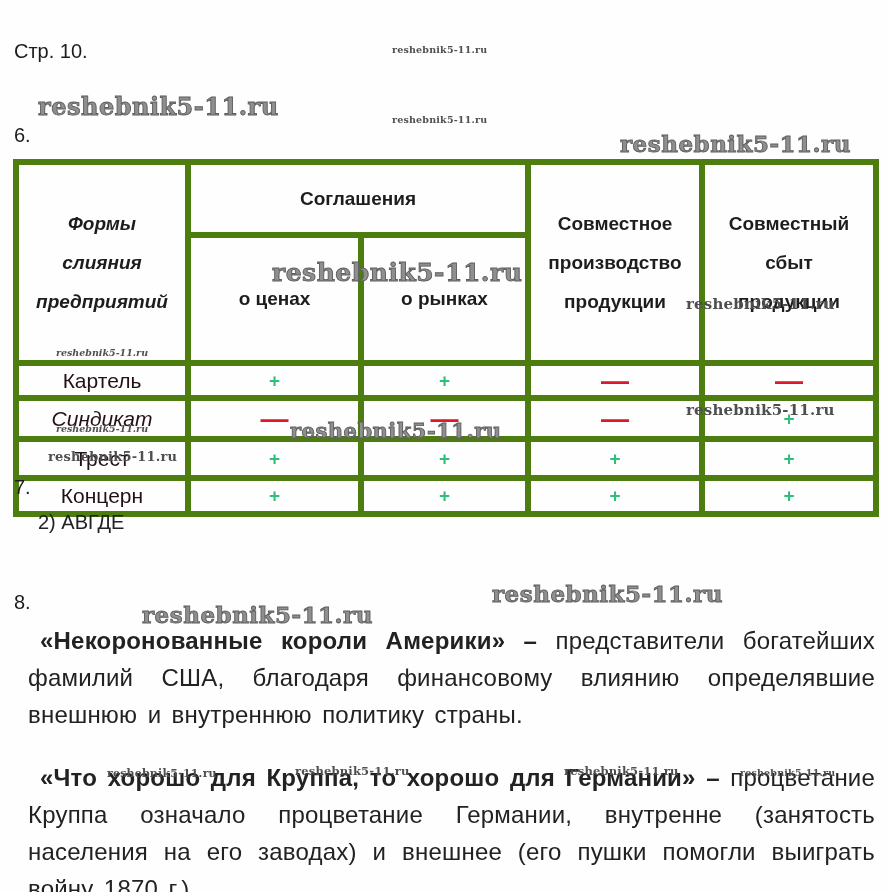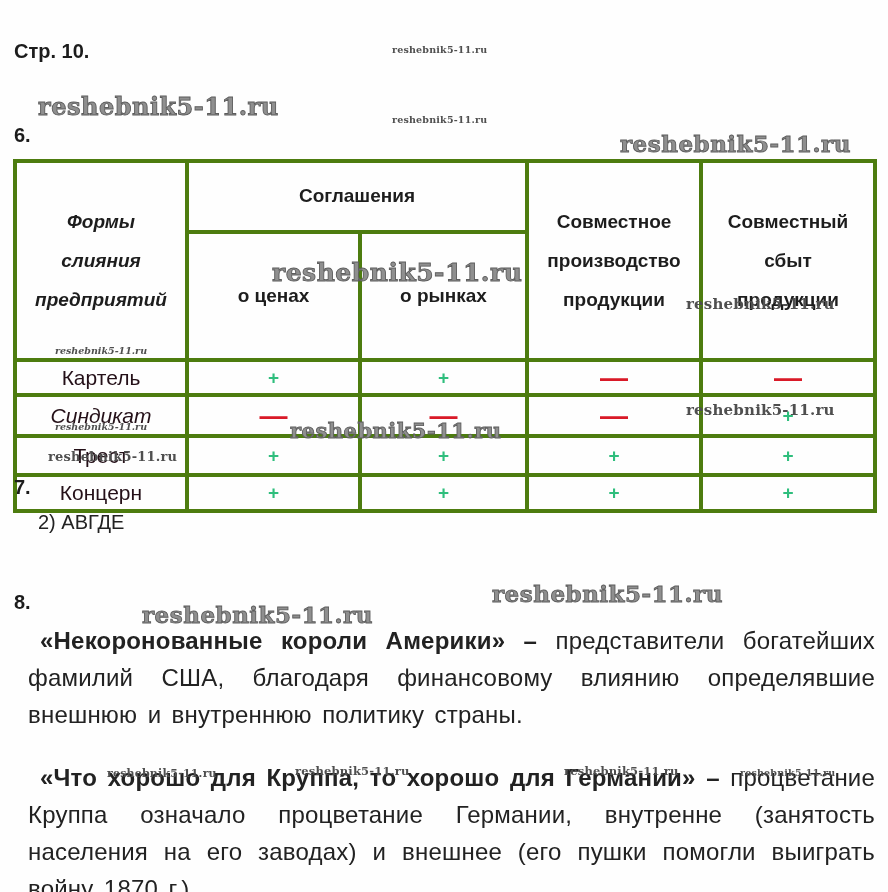--- a/index.html
+++ b/index.html
@@ -1,38 +1,38 @@
 <!DOCTYPE html>
 <html><head>
 <meta charset="utf-8">
 <style>
   html,body { margin:0; padding:0; background:#ffffff; }
   .page {
     position:relative; width:888px; height:892px; background:#fefefe;
     font-family:"Liberation Sans","DejaVu Sans",sans-serif; color:#1d1d1d;
     overflow:hidden;
   }
-  .heading { position:absolute; font-weight:bold; font-size:20px; color:#1c1c1c; white-space:nowrap; }
+  .heading { position:absolute; font-weight:normal; font-size:20px; color:#1c1c1c; white-space:nowrap; }
 
   
   .wm {
     position:absolute; font-family:"DejaVu Serif","Liberation Serif",serif;
     font-weight:bold; white-space:nowrap; z-index:5; pointer-events:none;
   }
   .wm-big  { color:#8f8f8f; -webkit-text-stroke:0.9px #5d5d5d; letter-spacing:0.5px; }
   .wm-small{ color:#4f4f4f; letter-spacing:0.2px; }
 
   
   table.merger {
     position:absolute; left:13px; top:159px; width:864px;
     border-collapse:collapse; table-layout:fixed;
     border:2px solid #222;
   }
   table.merger th, table.merger td {
-    border:4px solid #4d7c0f; text-align:center; vertical-align:middle; padding:0;
+    border:6px solid #4d7c0f; text-align:center; vertical-align:middle; padding:0;
   }
   table.merger thead th { font-weight:bold; font-size:19px; white-space:pre-line; line-height:38px; }
   th.cell-rel, td.cell-rel { position:relative;font-style:italic; }
   td.rowlabel { font-size:21px; font-weight:normal; color:#241018; }
   td.mark { font-weight:bold; line-height:0; }
   td.mark.plus  { font-size:19px; }
   td.mark.minus { font-size:28px; }
   .wm-cell {
     position:absolute; left:0; right:0; bottom:2px; text-align:center;
     font-family:"DejaVu Serif","Liberation Serif",serif; font-weight:bold;

